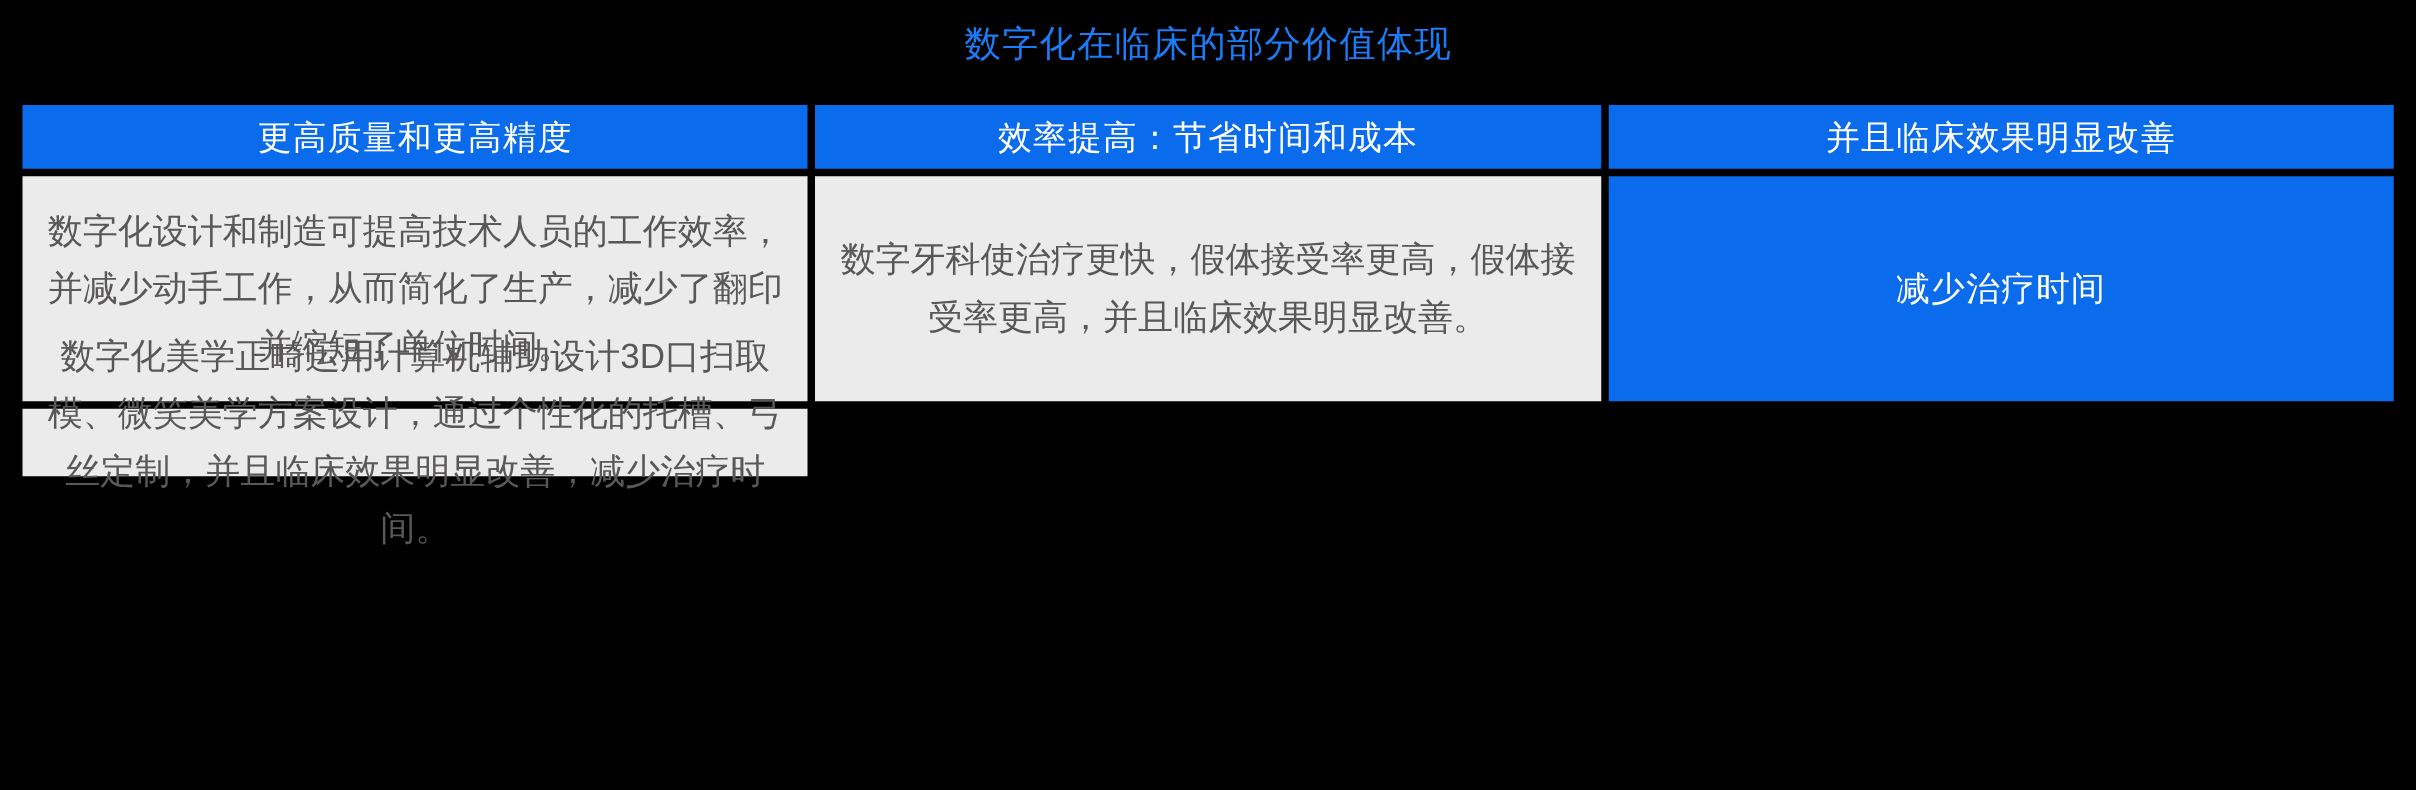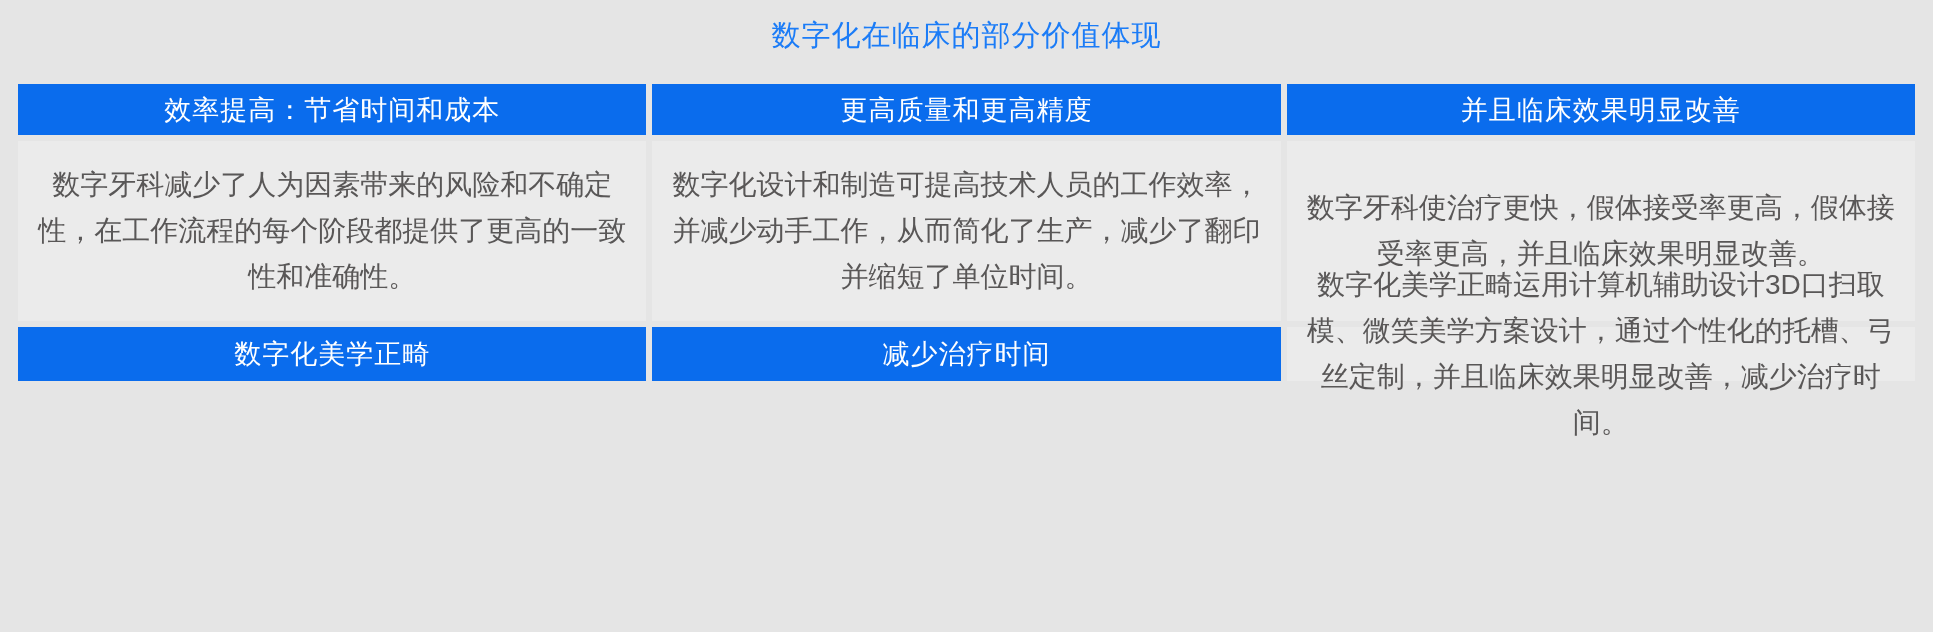--- a/index.html
+++ b/index.html
@@ -4,21 +4,21 @@
 <style>
   html, body {
     margin: 0;
     padding: 0;
     background: #ffffff;
   }
   .page {
     position: relative;
     width: 1933px;
     height: 632px;
-    background: #e5e5e5;
+    background: #000000;
     font-family: "Liberation Sans", "DejaVu Sans", sans-serif;
     overflow: hidden;
   }
   .title {
     padding-top: 16px;
     text-align: center;
     font-size: 29px;
     font-weight: 500;
     letter-spacing: 1px;
     color: #1b7cf7;
@@ -53,27 +53,25 @@
   }
 </style>
 </head>
 <body>
 
 <div class="page">
   <div class="title">数字化在临床的部分价值体现</div>
 
   <div class="grid">
 
+    <div class="cell header">更高质量和更高精度</div>
     <div class="cell header">效率提高：节省时间和成本</div>
-    <div class="cell header">更高质量和更高精度</div>
     <div class="cell header">并且临床效果明显改善</div>
 
-    <div class="cell body">数字牙科减少了人为因素带来的风险和不确定性，在工作流程的每个阶段都提供了更高的一致性和准确性。</div>
     <div class="cell body">数字化设计和制造可提高技术人员的工作效率，并减少动手工作，从而简化了生产，减少了翻印并缩短了单位时间。</div>
     <div class="cell body">数字牙科使治疗更快，假体接受率更高，假体接受率更高，并且临床效果明显改善。</div>
 
-    <div class="cell header">数字化美学正畸</div>
     <div class="cell header">减少治疗时间</div>
 
     <div class="cell body">数字化美学正畸运用计算机辅助设计3D口扫取模、微笑美学方案设计，通过个性化的托槽、弓丝定制，并且临床效果明显改善，减少治疗时间。</div>
 
   </div>
 </div>
 
 </body></html>

